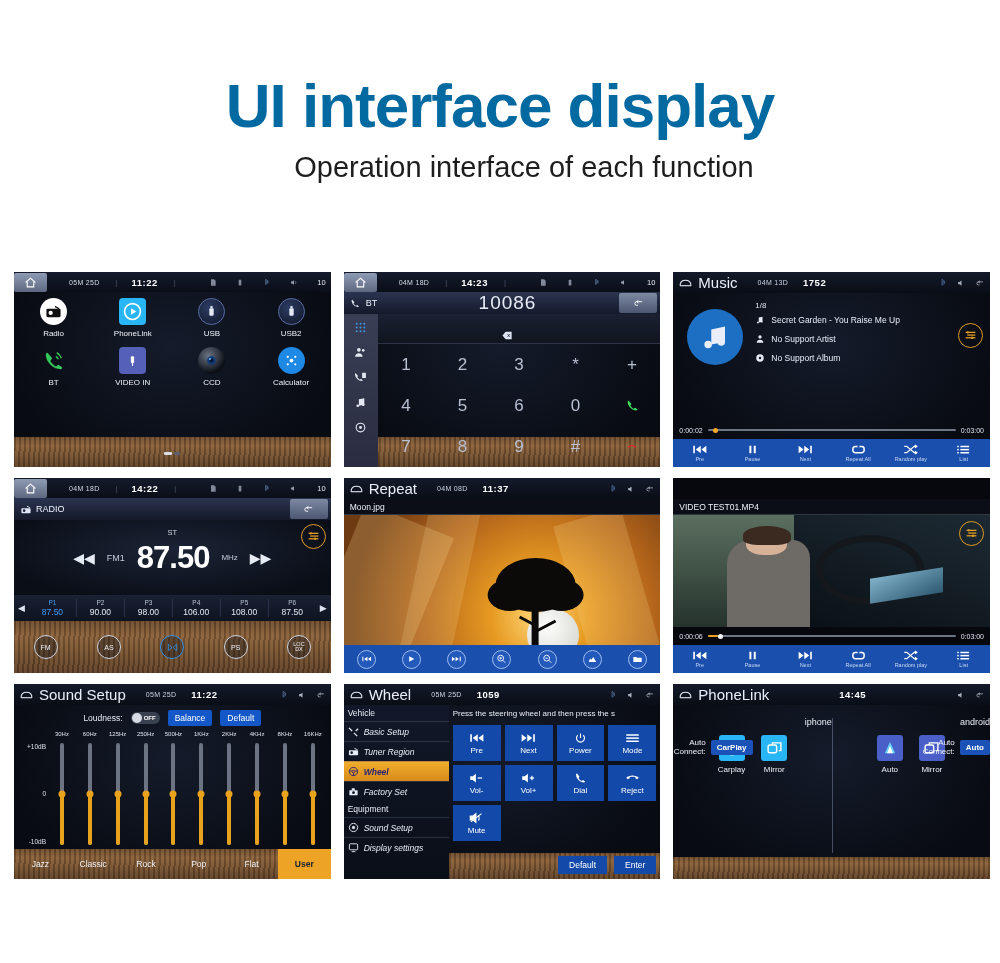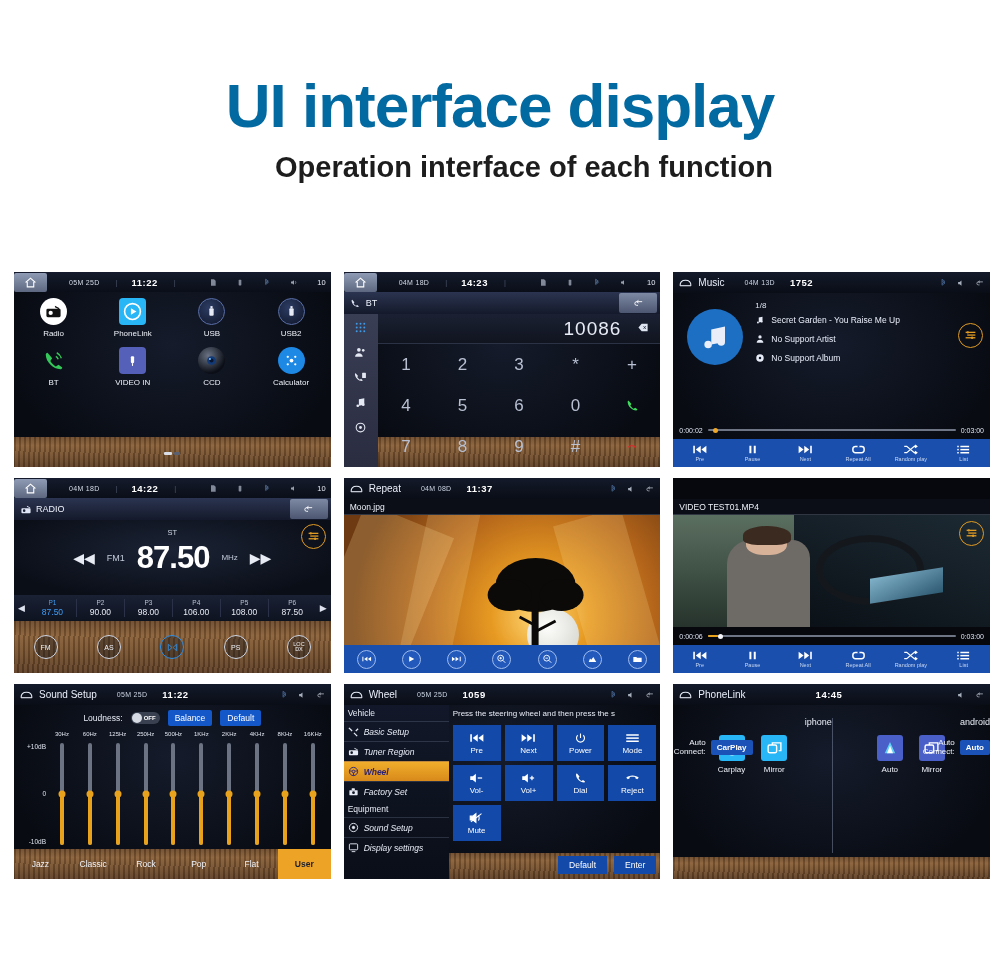--- a/index.html
+++ b/index.html
@@ -1,21 +1,21 @@
 <!DOCTYPE html>
 <html><head>
 <meta charset="utf-8">
 <style>
   * { box-sizing: border-box; margin:0; padding:0; }
   html,body { width:1000px; height:963px; background:#fff; overflow:hidden; }
   body { font-family:"Liberation Sans", sans-serif; }
 
   .page-header { width:1000px; padding-top:74px; text-align:center; }
   .page-title { font-size:62px; font-weight:bold; color:#0369a1; letter-spacing:-1px; line-height:1.02; }
-  .page-subtitle { font-size:29px; color:#1d1d1d; margin-top:14px; font-weight:700;margin-left:48px; }
+  .page-subtitle { font-size:29px; color:#1d1d1d; margin-top:14px; font-weight:400;margin-left:48px; }
 
   .grid { position:absolute; left:14px; top:272px; width:976px; }
   .row { display:flex; gap:13px; margin-bottom:11px; }
   .panel { width:320px; height:195px; position:relative; overflow:hidden;
            background:#07080e; color:#fff; font-size:8px; }
 
   
   .statusbar { position:absolute; left:0; top:0; width:100%; height:20px;
       background:linear-gradient(180deg,#151b2c 0%, #0a0e18 100%);
       display:flex; align-items:center; font-size:7.5px; color:#cfd6e4; }
@@ -27,21 +27,21 @@
   .sb-time { margin-left:14px; font-size:9.5px; font-weight:bold; color:#fff; letter-spacing:.5px; }
   .sb-icons { margin-left:auto; margin-right:5px; display:flex; align-items:center; gap:19px; }
   .sb-icons svg { width:8px; height:9px; opacity:.72; }
   .sb-vol { font-size:7.5px; color:#e3e8f2; }
 
   
   .flathdr { position:absolute; left:0; top:0; width:100%; height:21px;
       background:linear-gradient(180deg,#141a2a,#090d16);
       display:flex; align-items:center; padding:0 6px; gap:6px; font-size:8.5px; }
   .flathdr .hm { width:13px; height:10px; }
-  .flathdr .ttl { font-size:10px; color:#e9eefa; }
+  .flathdr .ttl { font-size:15px; color:#e9eefa; }
   .flathdr .dt { margin-left:14px; font-size:7px; color:#cbd3e2; letter-spacing:.3px; }
   .flathdr .tm { margin-left:9px; font-size:9.5px; font-weight:bold; color:#fff; letter-spacing:.5px; }
   .flathdr .right { margin-left:auto; display:flex; align-items:center; gap:9px; }
   .flathdr .right svg { width:9px; height:10px; opacity:.8; }
 
   
   .apphdr { position:absolute; left:0; top:20px; width:100%; height:22px;
       background:linear-gradient(180deg,#2b3450,#141a2b);
       display:flex; align-items:center; padding:0 3px; font-size:9px; color:#eef2fb; }
   .apphdr .ic { width:12px; height:11px; margin:0 4px 0 3px; }
@@ -69,22 +69,22 @@
   .dots i { display:inline-block; width:8px; height:3px; background:#d8dde8; margin:0 1px; border-radius:1px; }
   .dots i.off { background:#5a6070; width:6px; }
 
   
   .bt-rail { position:absolute; left:0; top:42px; bottom:0; width:34px;
       background:linear-gradient(180deg,#3a3e55,#2a2d40);
       display:flex; flex-direction:column; align-items:center; padding-top:6px; gap:11px; }
   .bt-rail .ri { width:14px; height:14px; display:flex; align-items:center; justify-content:center; }
   .bt-num { position:absolute; left:34px; top:42px; right:0; height:30px;
       background:linear-gradient(180deg,#1b2133,#10141f);
-      display:flex; align-items:center; justify-content:flex-end; padding-right:10px; gap:16px;
-      border-bottom:1px solid #2b3246; }
+      display:flex; align-items:center; justify-content:flex-end; padding-right:23px; gap:16px;
+      border-bottom:1px solid #2b3246;flex-direction:column; }
   .bt-num .val { font-size:19px; color:#e8ecf6; letter-spacing:1px; }
   .bt-pad { position:absolute; left:34px; top:72px; right:0; bottom:0;
       display:grid; grid-template-columns:repeat(5,1fr); grid-template-rows:repeat(3,1fr); }
   .bt-key { display:flex; align-items:center; justify-content:center; font-size:17px; color:#b8c0d2; }
 
   
   .mv-ctrl { position:absolute; left:0; bottom:0; width:100%; height:28px; background:#1a4fad;
       display:flex; }
   .mv-ctrl .c { flex:1; display:flex; flex-direction:column; align-items:center; justify-content:center; gap:1px; }
   .mv-ctrl .c svg { width:15px; height:11px; }

